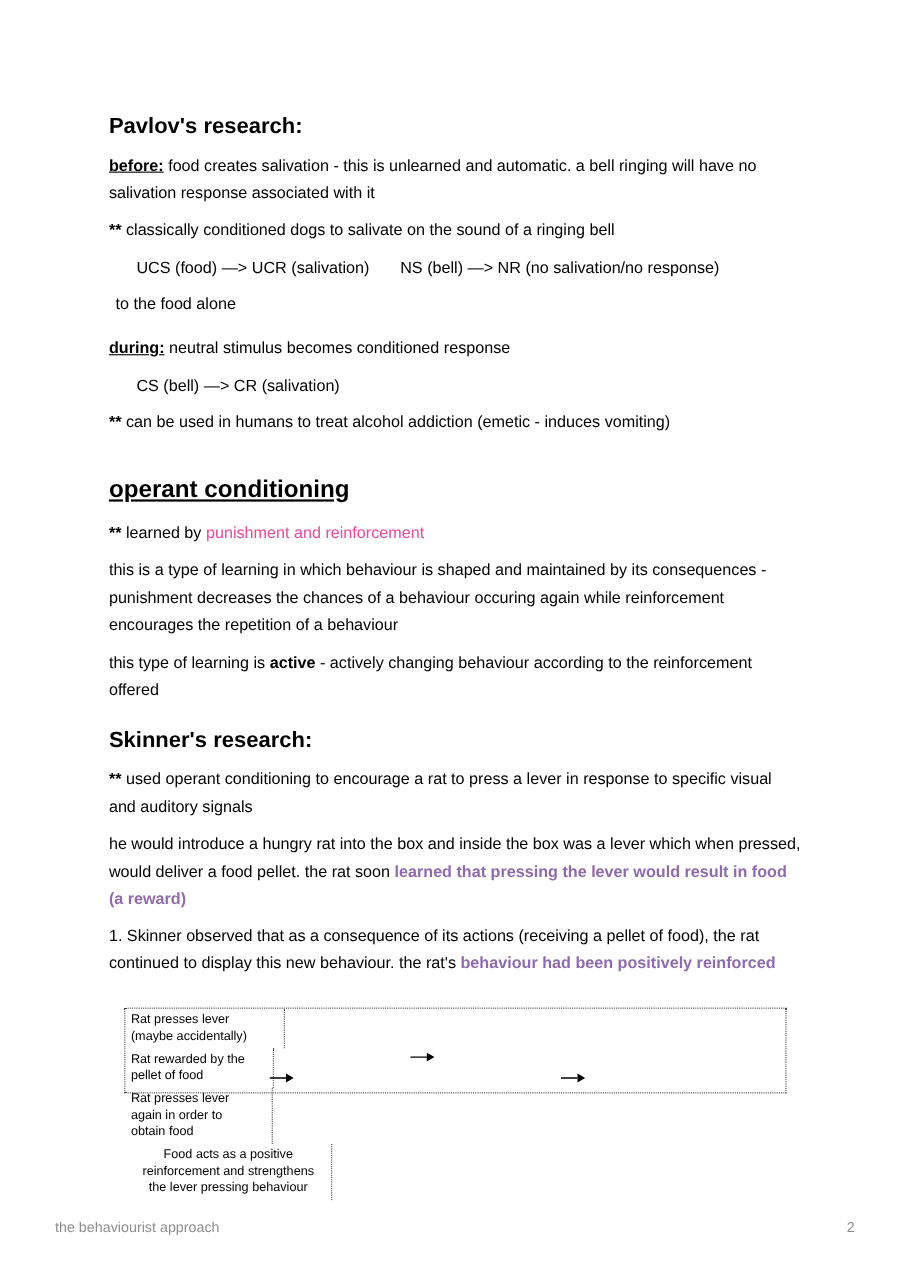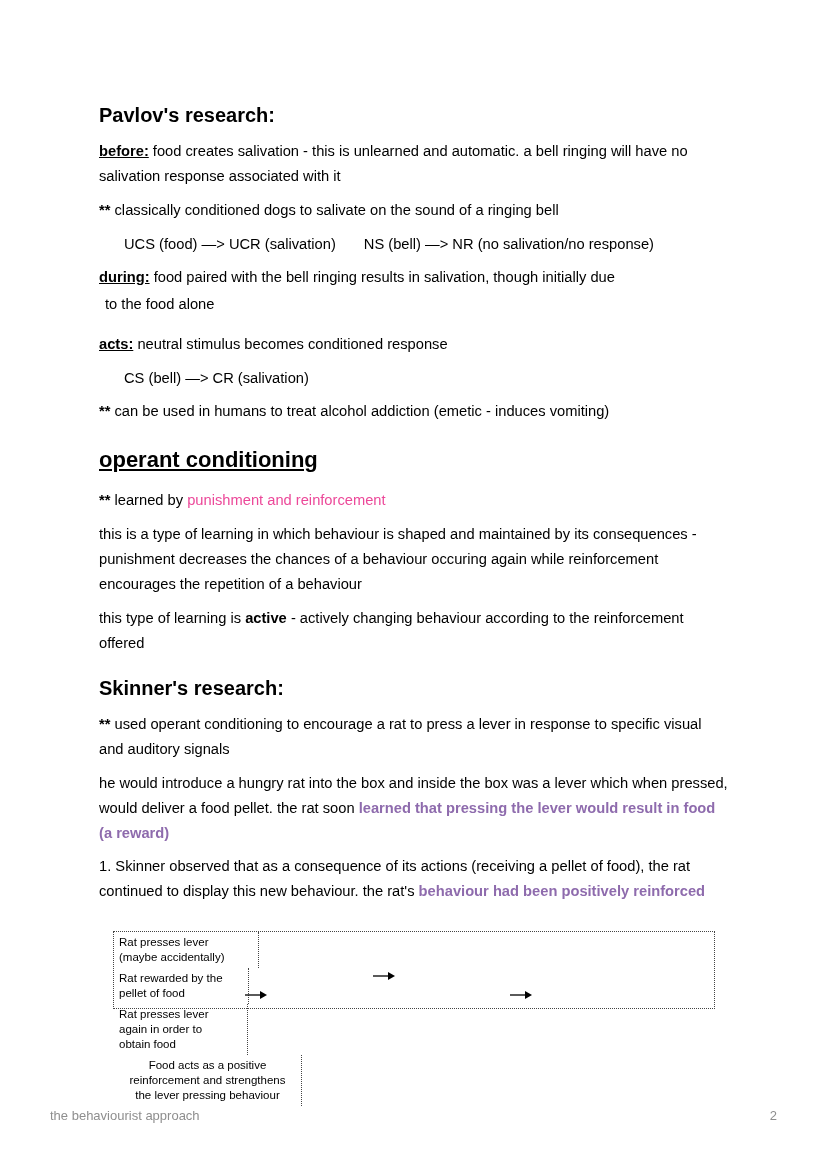--- a/index.html
+++ b/index.html
@@ -22,21 +22,21 @@
     font-size:20px;
     line-height:1.2;
     font-weight:bold;
     margin-bottom:12px;
   }
   h2.big-heading {
     font-size:22px;
     line-height:1.25;
     font-weight:bold;
     text-decoration:underline;
-    margin-top:22px;
+    margin-top:34px;
     margin-bottom:15px;
   }
   h3.skinner { margin-top:20px; }
   .bold-u { font-weight:bold; text-decoration:underline; }
   .formula { padding-left:25px; margin-bottom:8px; }
   .formula-gap { margin-left:28px; }
   .tight { margin-bottom:2px; }
   .indent-sm { padding-left:6px; margin-bottom:15px; }
   .link-text { color:#ec4899; }
   .purple { color:#8e6bad; font-weight:bold; }
@@ -80,26 +80,25 @@
   <main class="content">
 
     <h3 class="section-heading">Pavlov's research:</h3>
 
     <p><span class="bold-u">before:</span><span> food creates salivation - this is unlearned and automatic. a bell ringing will have no salivation response associated with it</span></p>
 
     <p><b>**</b><span> classically conditioned dogs to salivate on the sound of a ringing bell</span></p>
 
     <p class="formula"><span>UCS (food) —&gt; UCR (salivation)</span><span class="formula-gap">NS (bell) —&gt; NR (no salivation/no response)</span></p>
 
-    <p class="tight"><span class="bold-u">during:</span><span> food paired with the bell ringing results in salivation, though initially due</span></p>
 
     <p class="indent-sm">to the food alone</p>
 
 
-    <p><span class="bold-u">acts:</span><span> neutral stimulus becomes conditioned response</span></p>
+    <p><span class="bold-u">during:</span><span> neutral stimulus becomes conditioned response</span></p>
 
     <p class="formula">CS (bell) —&gt; CR (salivation)</p>
 
     <p><b>**</b><span> can be used in humans to treat alcohol addiction (emetic - induces vomiting)</span></p>
 
     <h2 class="big-heading">operant conditioning</h2>
 
     <p><b>**</b><span> learned by </span><span class="link-text">punishment and reinforcement</span></p>
 
     <p>this is a type of learning in which behaviour is shaped and maintained by its consequences - punishment decreases the chances of a behaviour occuring again while reinforcement encourages the repetition of a behaviour</p>

